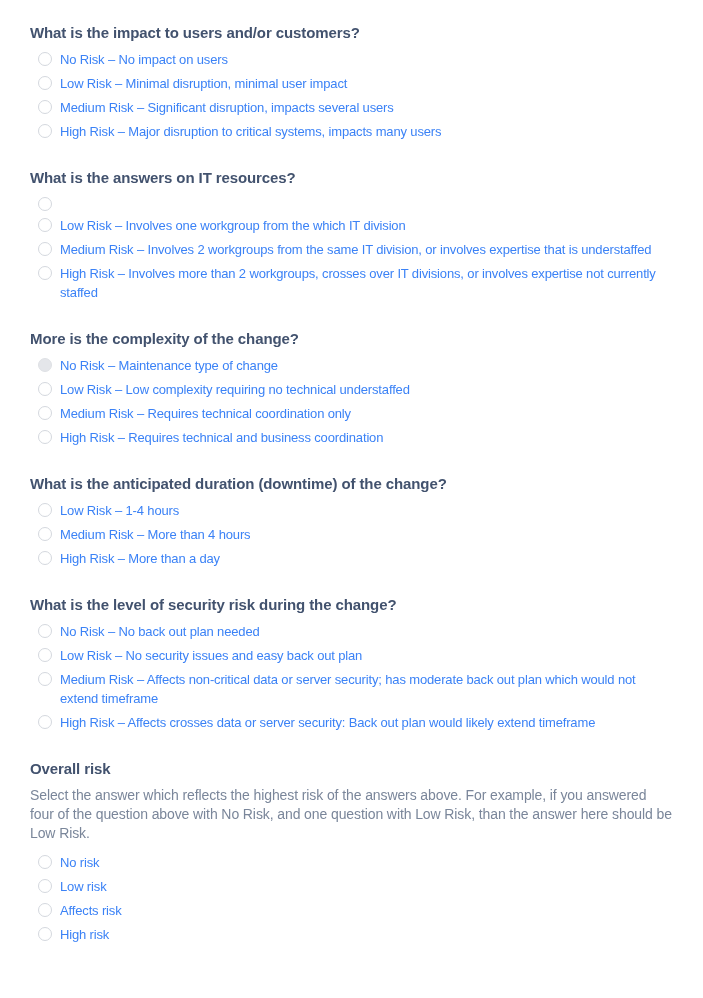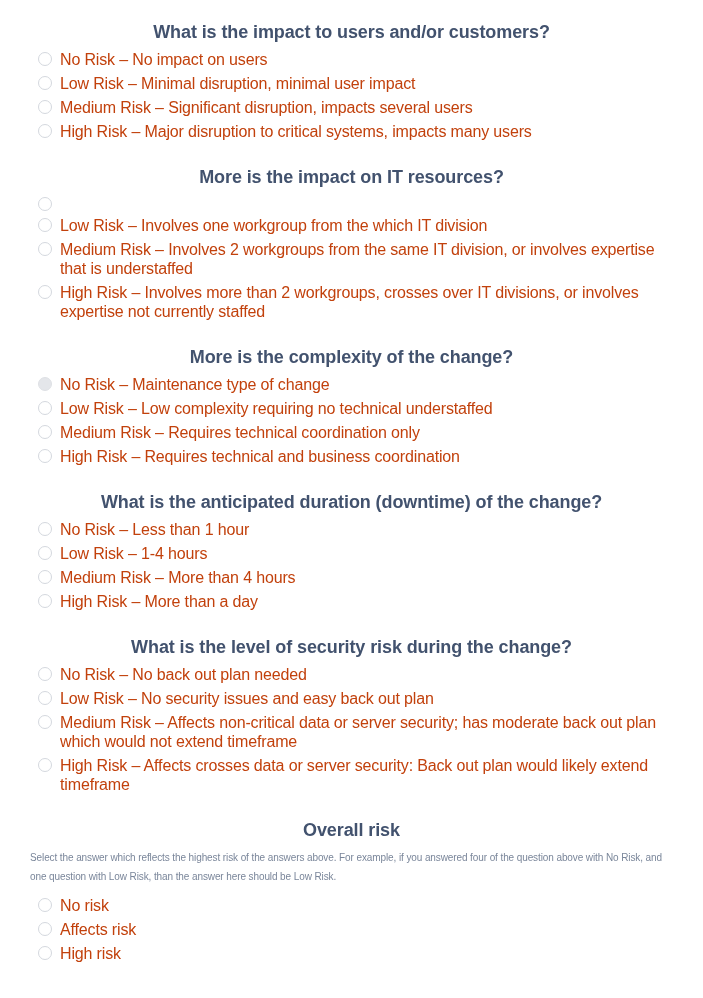--- a/index.html
+++ b/index.html
@@ -15,31 +15,30 @@
     font-family: "Liberation Sans", "DejaVu Sans", sans-serif;
   }
   .form {
     padding: 24px 30px 16px 30px;
   }
   .question {
     margin-bottom: 28px;
   }
   .q-label {
     margin: 0 0 9px 0;
-    font-size: 18px;
+    font-size: 15px;
     line-height: 17px;
     font-weight: 700;
     color: #42526E;
     letter-spacing: -0.1px;
-    text-align: center;
   }
   .q-desc {
     margin: 6px 0 10px 0;
     max-width: 642px;
-    font-size: 10px;
+    font-size: 14px;
     line-height: 19px;
     color: #7A869A;
     letter-spacing: -0.1px;
     display: none;
   }
   .q-desc.visible { display: block; }
   .options {
     margin-left: 8px;
   }
   .option {
@@ -56,23 +55,23 @@
     background: #ffffff;
     flex-shrink: 0;
     margin-top: 2px;
     margin-right: 8px;
   }
   .radio.filled {
     background: #E4E6EA;
     border-color: #DFE1E5;
   }
   .option-label {
-    font-size: 16px;
+    font-size: 13px;
     line-height: 19px;
-    color: #c2410c;
+    color: #3b82f6;
     letter-spacing: -0.15px;
     max-width: 600px;
   }
 </style>
 </head>
 <body>
 
 <div class="form" id="form-root">
   <section class="question">
     <h3 class="q-label">What is the impact to users and/or customers?</h3>
@@ -94,21 +93,21 @@
   </div>
 
   <div class="option">
     <span class="radio"></span>
     <span class="option-label">High Risk – Major disruption to critical systems, impacts many users</span>
   </div>
 </div>
   </section>
 
   <section class="question">
-    <h3 class="q-label">More is the impact on IT resources?</h3>
+    <h3 class="q-label">What is the answers on IT resources?</h3>
 
     <div class="options">
   <div class="option">
     <span class="radio"></span>
   </div>
 
   <div class="option">
     <span class="radio"></span>
     <span class="option-label">Low Risk – Involves one workgroup from the which IT division</span>
   </div>
@@ -148,24 +147,20 @@
     <span class="radio"></span>
     <span class="option-label">High Risk – Requires technical and business coordination</span>
   </div>
 </div>
   </section>
 
   <section class="question">
     <h3 class="q-label">What is the anticipated duration (downtime) of the change?</h3>
 
     <div class="options">
-  <div class="option">
-    <span class="radio"></span>
-    <span class="option-label">No Risk – Less than 1 hour</span>
-  </div>
 
   <div class="option">
     <span class="radio"></span>
     <span class="option-label">Low Risk – 1-4 hours</span>
   </div>
 
   <div class="option">
     <span class="radio"></span>
     <span class="option-label">Medium Risk – More than 4 hours</span>
   </div>
@@ -205,20 +200,24 @@
 
   <section class="question">
     <h3 class="q-label">Overall risk</h3>
     <p class="q-desc visible">Select the answer which reflects the highest risk of the answers above. For example, if you answered four of the question above with No Risk, and one question with Low Risk, than the answer here should be Low Risk.</p>
     <div class="options">
   <div class="option">
     <span class="radio"></span>
     <span class="option-label">No risk</span>
   </div>
 
+  <div class="option">
+    <span class="radio"></span>
+    <span class="option-label">Low risk</span>
+  </div>
 
   <div class="option">
     <span class="radio"></span>
     <span class="option-label">Affects risk</span>
   </div>
 
   <div class="option">
     <span class="radio"></span>
     <span class="option-label">High risk</span>
   </div>

